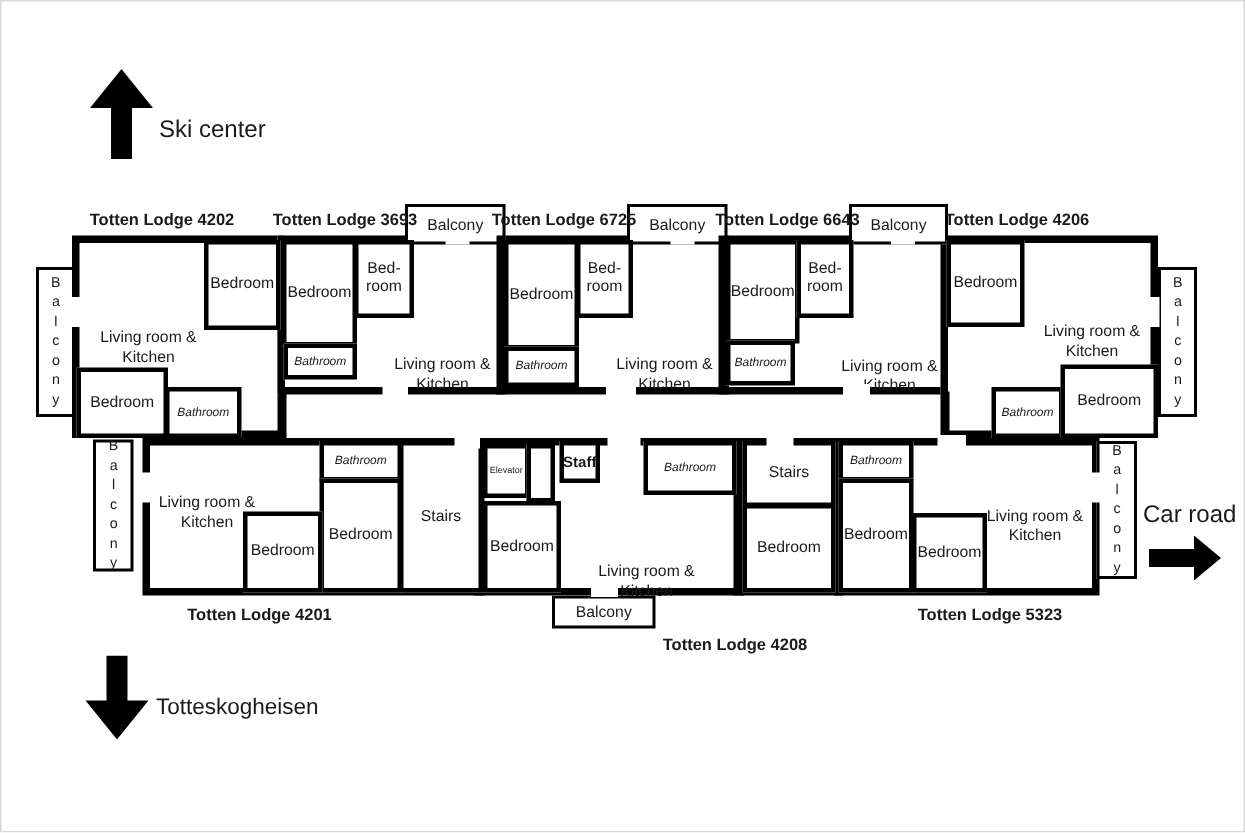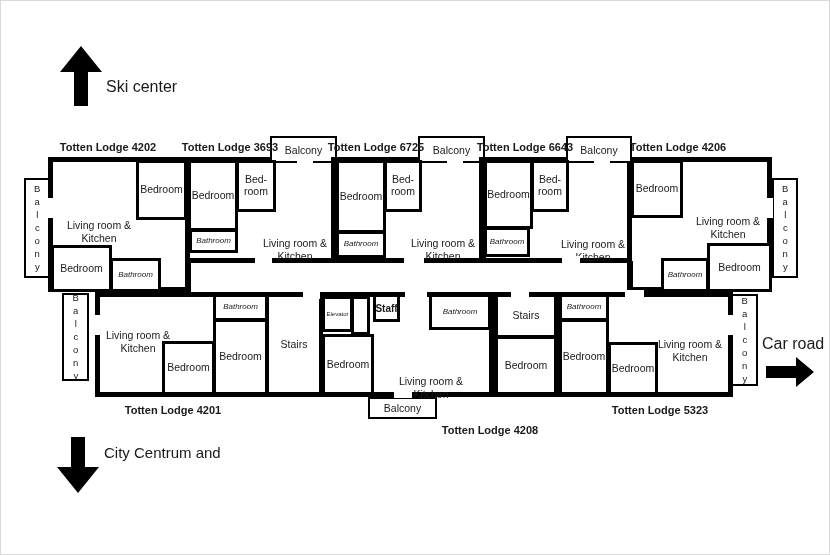--- a/index.html
+++ b/index.html
@@ -50,21 +50,22 @@
       </svg>
   </div>
   <div class="dir-text" style="left:106px;top:78px;">Ski center</div>
 
   <div class="arrow" style="left:57px;top:437px;">
     <svg width="42" height="56" viewBox="0 0 42 56">
         <polygon points="14,0 28,0 28,30 42,30 21,56 0,30 14,30" fill="#000"></polygon>
       </svg>
   </div>
   <div class="dir-text two-line" style="left:104px;top:444px;">
-    <span>City Centrum and</span><br>
+    <br>
+    <span>Totteskogheisen</span>
   </div>
 
   <div class="dir-text" style="left:762px;top:335px;">Car road</div>
   <div class="arrow" style="left:766px;top:357px;">
     <svg width="48" height="30" viewBox="0 0 48 30">
         <polygon points="0,9 30,9 30,0 48,15 30,30 30,21 0,21" fill="#000"></polygon>
       </svg>
   </div>
 
   <div class="section" style="left:48px;top:157px;width:142px;height:135px;"></div>

